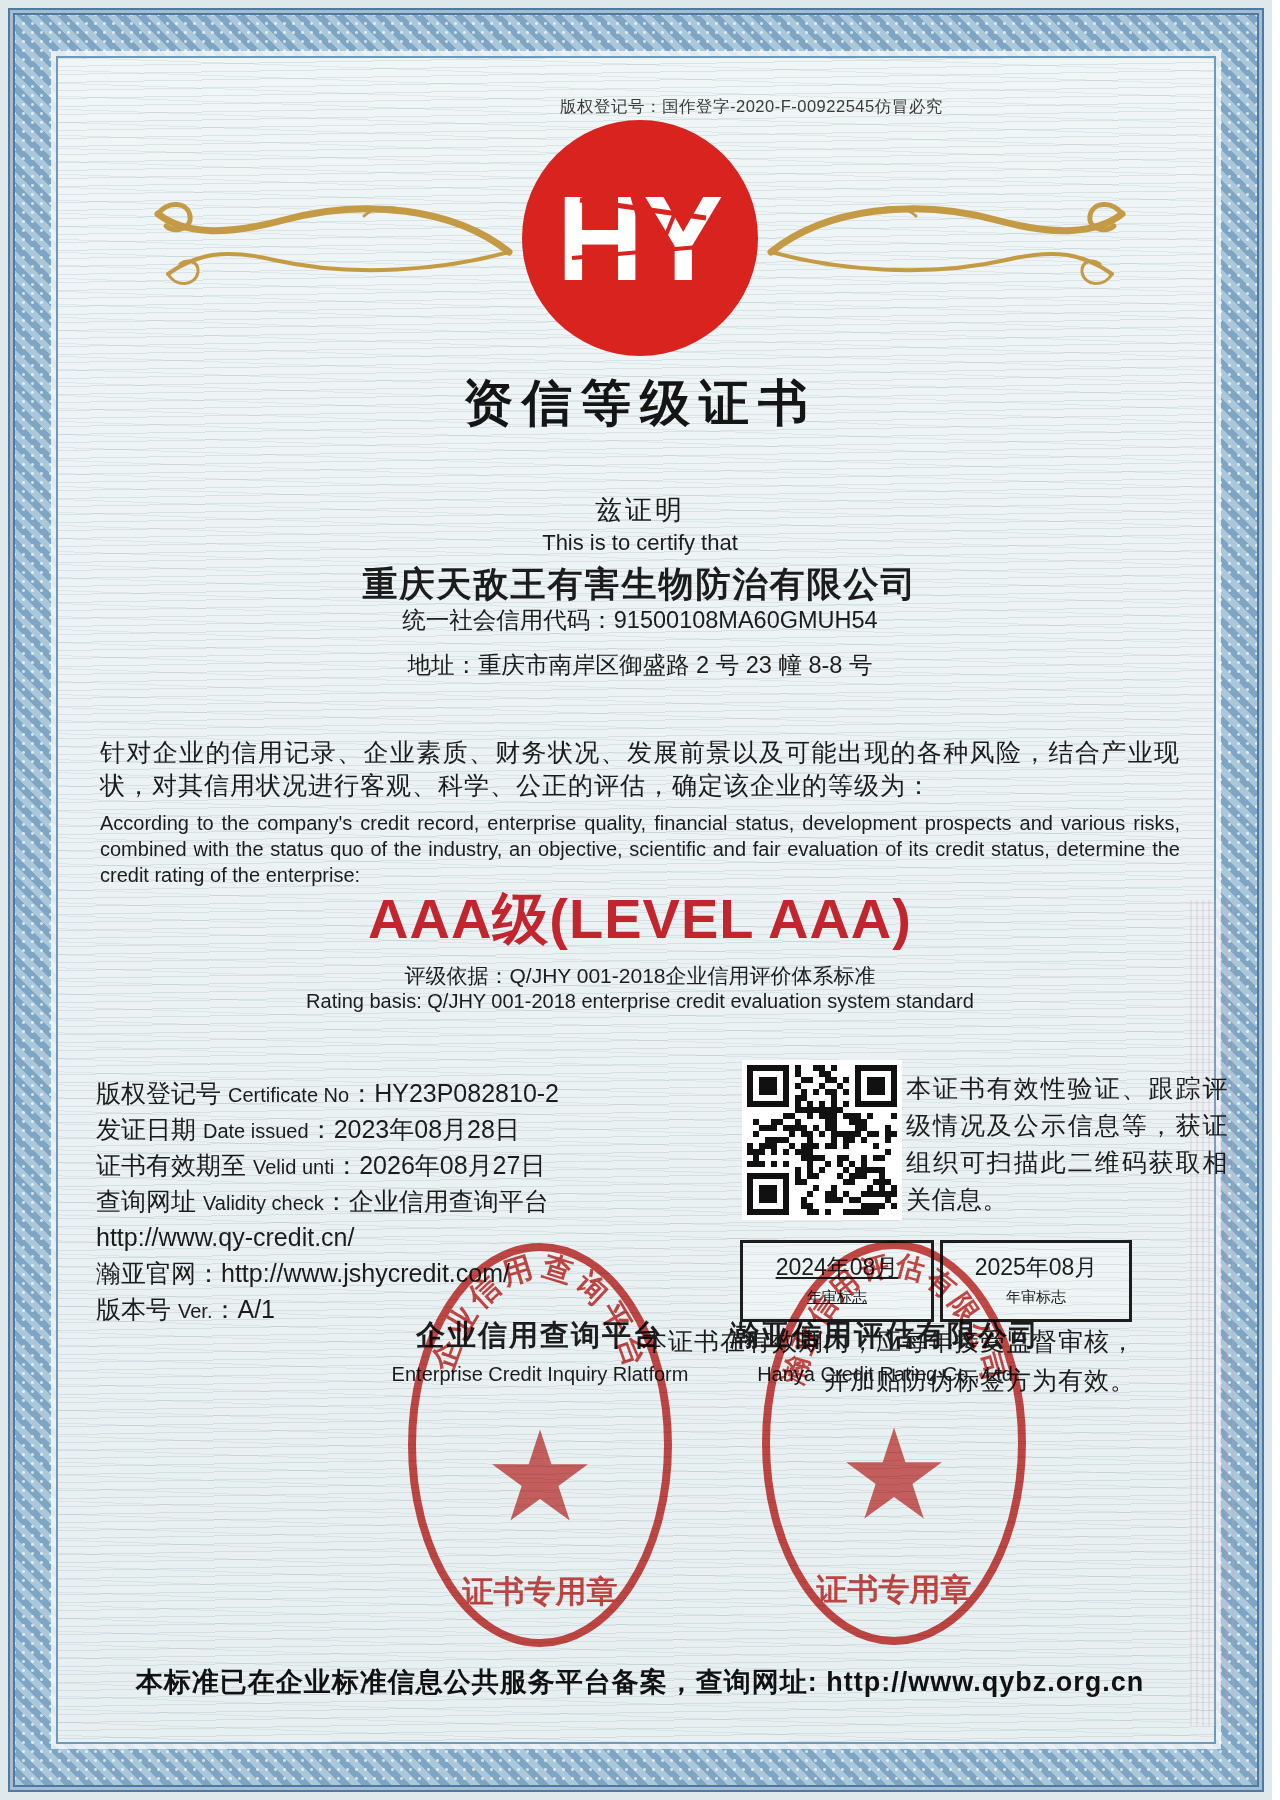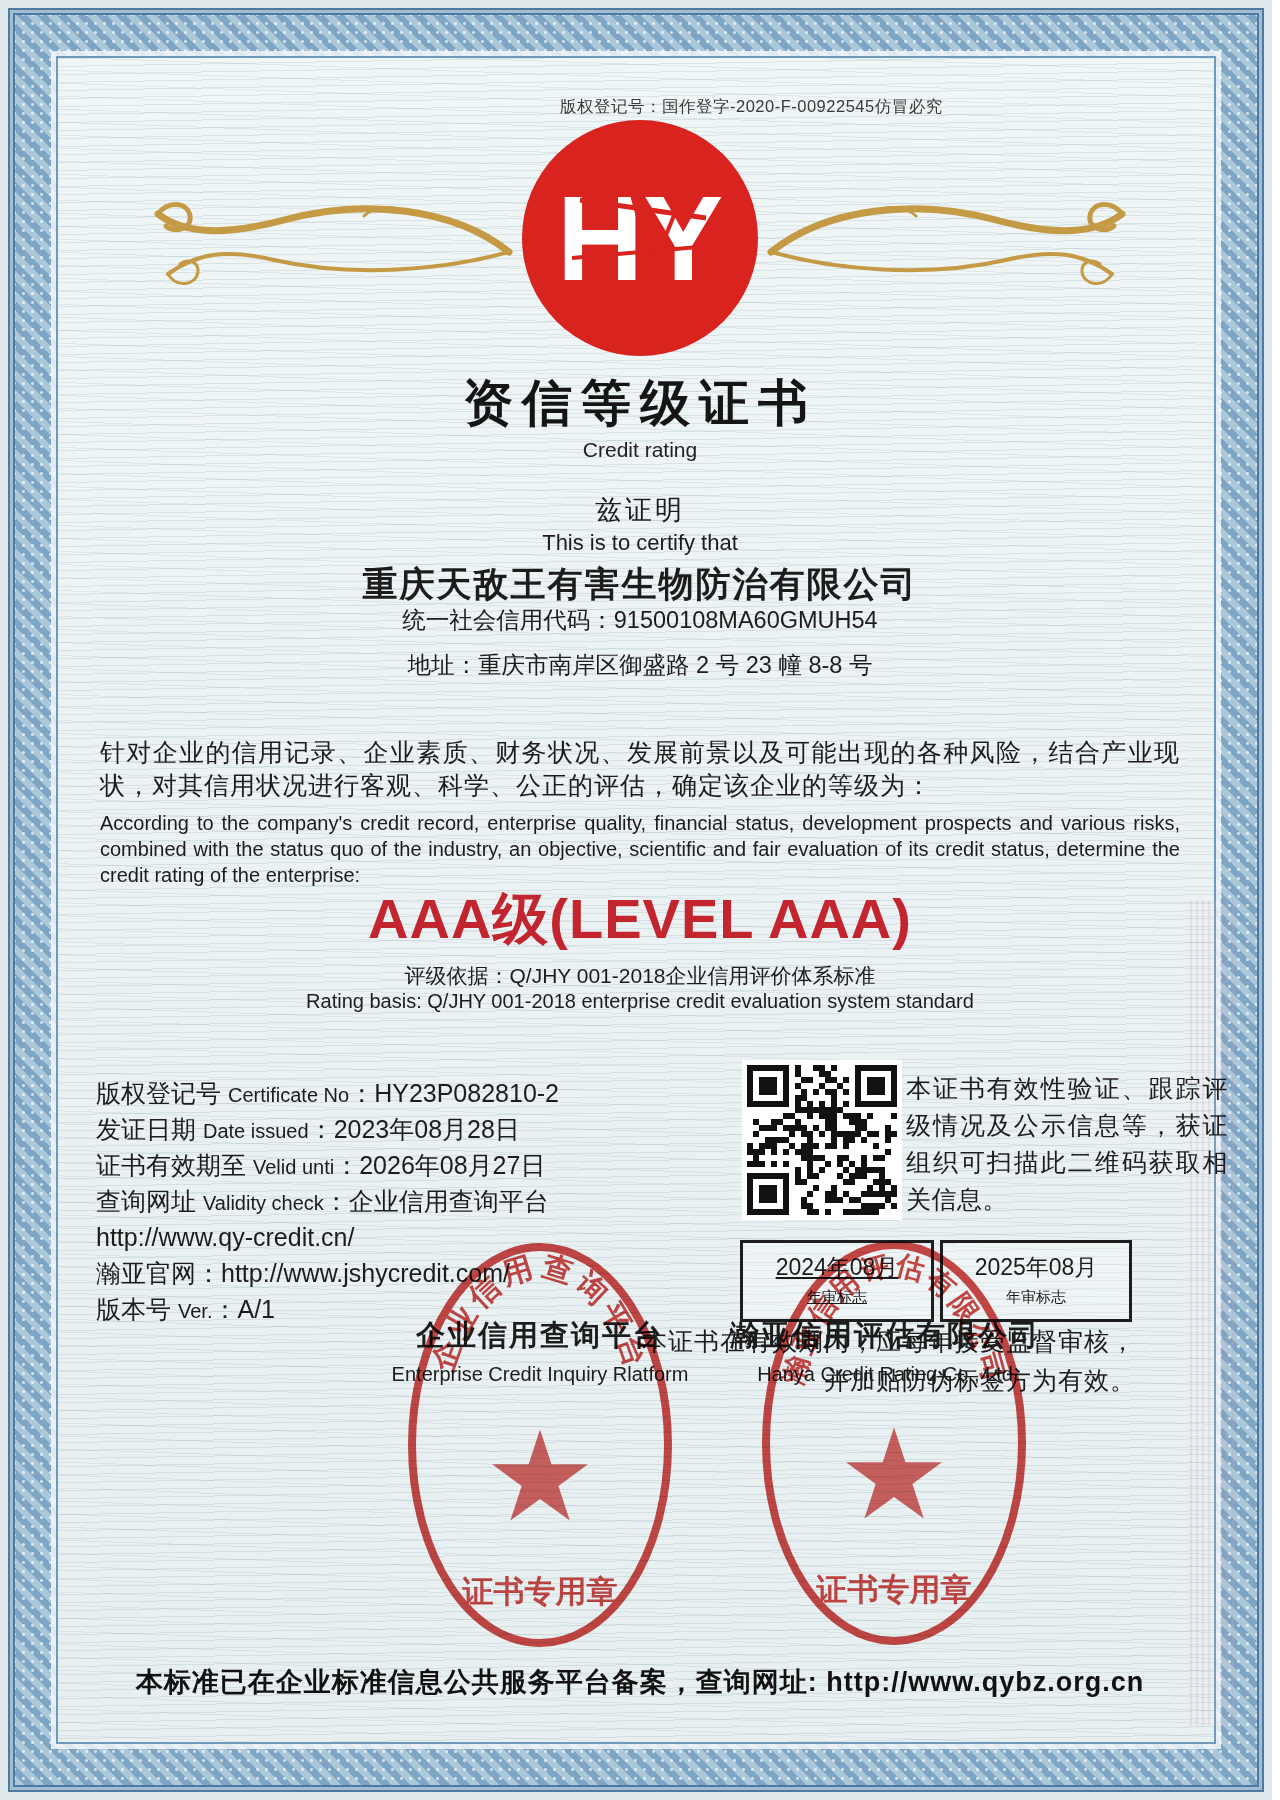--- a/index.html
+++ b/index.html
@@ -126,21 +126,20 @@
     <svg viewBox="0 0 362 110" width="362" height="110">
       <path d="M5,62 C60,18 150,8 230,30 C290,46 330,44 356,24" fill="none" stroke="#c59a45" stroke-width="7" stroke-linecap="round"></path>
       <path d="M5,62 C70,80 160,88 240,70 C290,58 318,64 346,84" fill="none" stroke="#c59a45" stroke-width="4" stroke-linecap="round"></path>
       <path d="M356,24 C346,10 326,12 324,26 C322,38 338,44 348,36" fill="none" stroke="#c59a45" stroke-width="5" stroke-linecap="round"></path>
       <path d="M346,84 C338,98 318,96 316,82 C315,72 326,68 334,74" fill="none" stroke="#c59a45" stroke-width="3" stroke-linecap="round"></path>
       <path d="M100,24 C120,14 140,16 150,26" fill="none" stroke="#c59a45" stroke-width="3" stroke-linecap="round"></path>
     </svg>
   </div>
 
   <div class="abs ctr title-zh">资信等级证书</div>
-  <div class="abs ctr title-en">Credit rating</div>
   <div class="abs ctr certify-zh">兹证明</div>
   <div class="abs ctr certify-en">This is to certify that</div>
   <div class="abs ctr company">重庆天敌王有害生物防治有限公司</div>
   <div class="abs ctr code-line">统一社会信用代码：91500108MA60GMUH54</div>
   <div class="abs ctr addr-line">地址：重庆市南岸区御盛路 2 号 23 幢 8-8 号</div>
 
   <div class="abs para">
     <p class="zh">针对企业的信用记录、企业素质、财务状况、发展前景以及可能出现的各种风险，结合产业现状，对其信用状况进行客观、科学、公正的评估，确定该企业的等级为：</p>
     <p class="en">According to the company's credit record, enterprise quality, financial status, development prospects and various risks, combined with the status quo of the industry, an objective, scientific and fair evaluation of its credit status, determine the credit rating of the enterprise:</p>
   </div>

